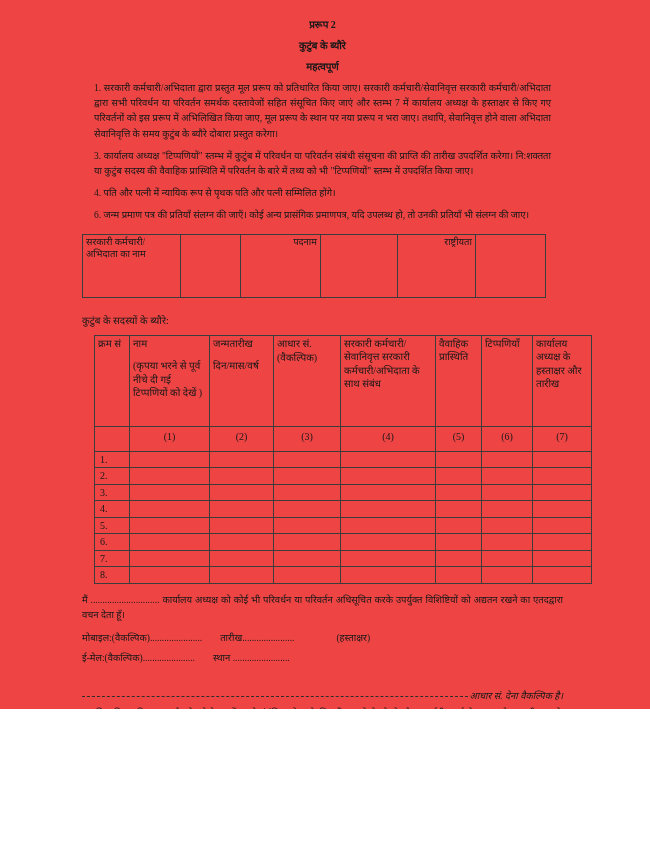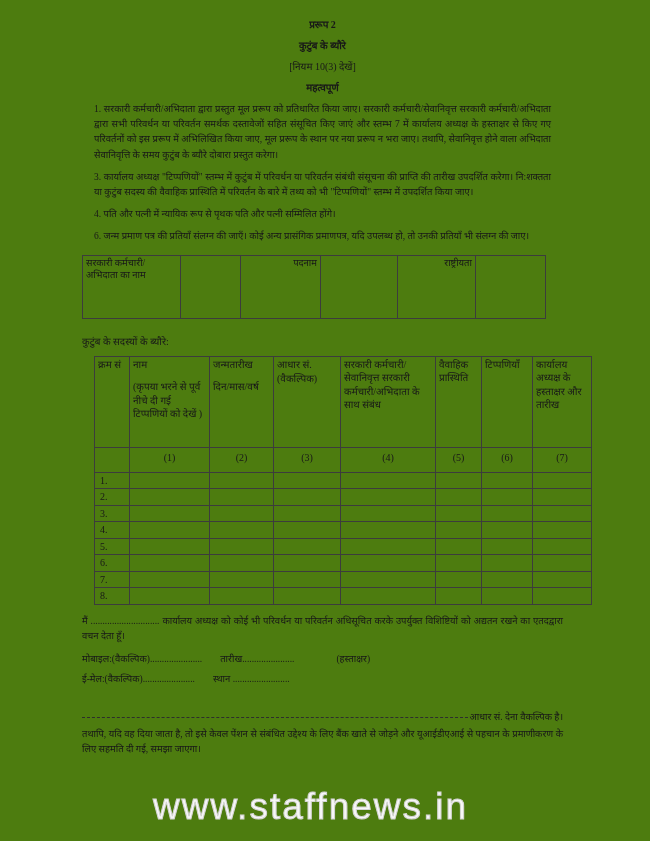--- a/index.html
+++ b/index.html
@@ -1,20 +1,20 @@
 <!DOCTYPE html>
 <html lang="hi"><head>
 <meta charset="utf-8">
 <style>
   html,body { margin:0; padding:0; background:#ffffff; }
   .page {
     position:relative;
-    width:650px; height:841px;
+    width:650px; height:709px;
     box-sizing:border-box;
-    background:#4d7c0f;
+    background:#ef4444;
     padding:18px 87px 0 82px;
     font-family:"Liberation Serif","DejaVu Serif",serif;
     font-size:9.5px;
     color:#181818;
     overflow:hidden;
   }
   .hdr { text-align:center; font-weight:bold; font-size:10px; line-height:13px; margin:0 0 8px; }
   .hdr.normal { font-weight:normal; }
   p.note { margin:0 12px 7px; text-align:justify; line-height:1.6; }
   table { border-collapse:collapse; table-layout:fixed; }
@@ -35,40 +35,39 @@
   .mem-table .drow .sn { padding-left:5px; }
 
   .undertaking { margin:0 0 9px; text-align:justify; line-height:1.6; }
   .fill-line { margin:0 0 25px; line-height:13px; white-space:nowrap; }
   .fill-line .gap-sm { display:inline-block; width:18px; }
   .fill-line .gap-lg { display:inline-block; width:42px; }
   .fill-line.second { margin-bottom:7px; }
 
   .dash-row { display:flex; align-items:center; margin:0 0 3px; line-height:13px; white-space:nowrap; }
   .dash-fill { flex:1 1 auto; border-top:1px dashed #2d2d2d; height:0; margin-right:2px; }
-  .aadhaar-note { flex:0 0 auto; }
+  .aadhaar-note { flex:0 0 auto;font-style:italic; }
 
   .consent { margin:0; text-align:justify; line-height:1.6; }
 
   .watermark {
     position:absolute; left:153px; top:786px;
     font-family:"Liberation Sans","DejaVu Sans",sans-serif;
     font-size:37px; font-weight:normal; letter-spacing:2px;
     color:#f7f7f7; -webkit-text-stroke:1px #d4d4d4;
     user-select:none; pointer-events:none;
   }
 </style>
 </head>
 <body>
 
 <div class="page">
 
   <div class="hdr">प्ररूप 2</div>
   <div class="hdr">कुटुंब के ब्यौरे</div>
-  <div class="hdr normal">[नियम 10(3) देखें]</div>
   <div class="hdr">महत्वपूर्ण</div>
 
   <p class="note">1. सरकारी कर्मचारी/अभिदाता द्वारा प्रस्तुत मूल प्ररूप को प्रतिधारित किया जाए। सरकारी कर्मचारी/सेवानिवृत्त सरकारी कर्मचारी/अभिदाता द्वारा सभी परिवर्धन या परिवर्तन समर्थक दस्तावेजों सहित संसूचित किए जाएं और स्तम्भ 7 में कार्यालय अध्यक्ष के हस्ताक्षर से किए गए परिवर्तनों को इस प्ररूप में अभिलिखित किया जाए, मूल प्ररूप के स्थान पर नया प्ररूप न भरा जाए। तथापि, सेवानिवृत्त होने वाला अभिदाता सेवानिवृत्ति के समय कुटुंब के ब्यौरे दोबारा प्रस्तुत करेगा।</p>
   <p class="note">3. कार्यालय अध्यक्ष "टिप्पणियों" स्तम्भ में कुटुंब में परिवर्धन या परिवर्तन संबंधी संसूचना की प्राप्ति की तारीख उपदर्शित करेगा। नि:शक्तता या कुटुंब सदस्य की वैवाहिक प्रास्थिति में परिवर्तन के बारे में तथ्य को भी "टिप्पणियों" स्तम्भ में उपदर्शित किया जाए।</p>
   <p class="note">4. पति और पत्नी में न्यायिक रूप से पृथक पति और पत्नी सम्मिलित होंगे।</p>
   <p class="note">6. जन्म प्रमाण पत्र की प्रतियाँ संलग्न की जाएँ। कोई अन्य प्रासंगिक प्रमाणपत्र, यदि उपलब्ध हो, तो उनकी प्रतियाँ भी संलग्न की जाए।</p>
 
   <table class="emp-table">
     <colgroup>
       <col style="width:98px">

